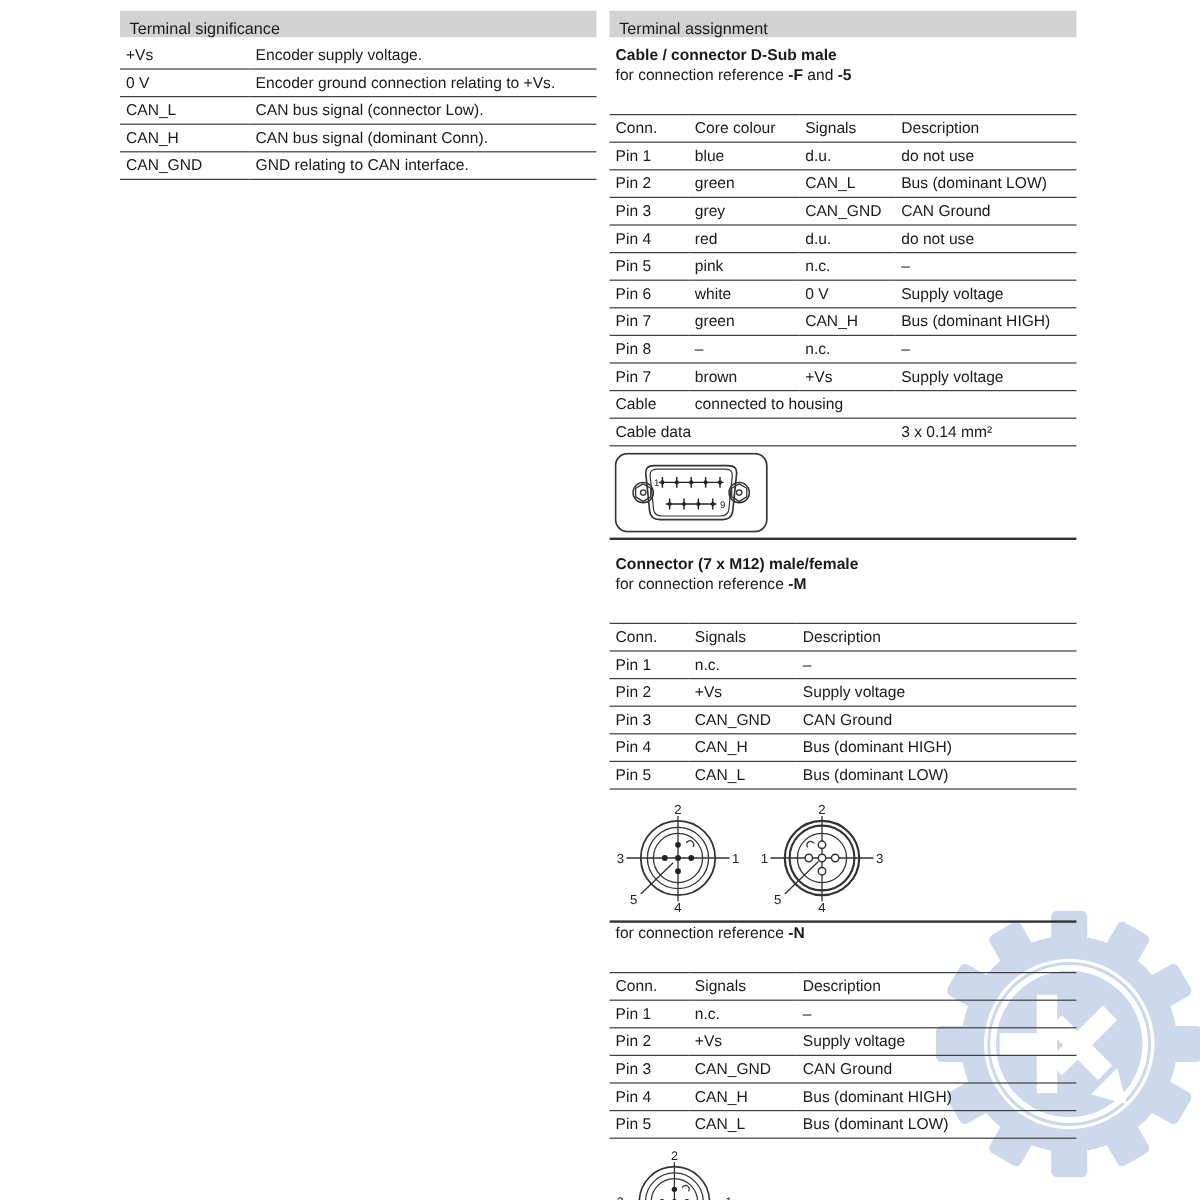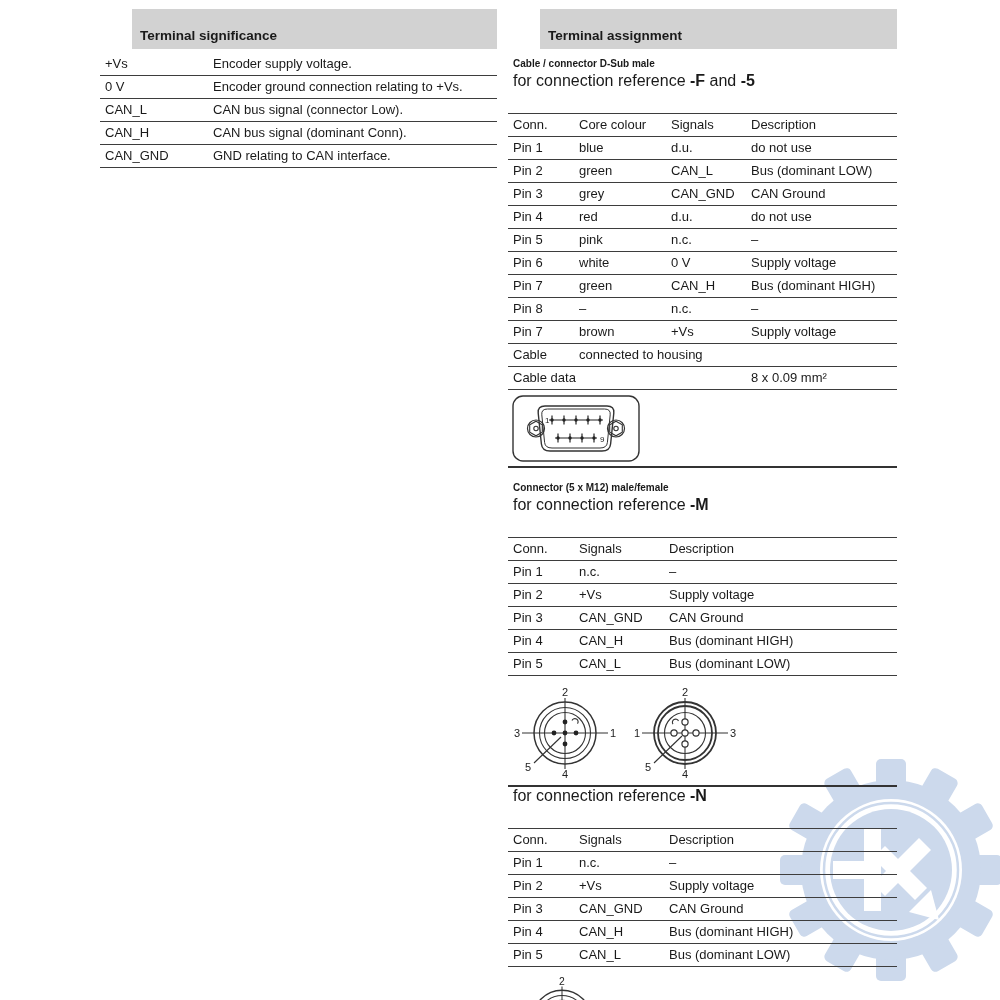--- a/index.html
+++ b/index.html
@@ -13,35 +13,35 @@
   body{
     width:1000px;height:1000px;position:relative;overflow:hidden;
     background:#ffffff;color:var(--text);
     font-family:"Liberation Sans","DejaVu Sans",sans-serif;
     font-size:13px;
   }
   .col{position:absolute;top:9px;z-index:1;}
   .col-left{left:100px;width:397px;}
   .col-right{left:508px;width:389px;}
   .bar{
-    background:var(--bar);font-weight:bold;font-size:13.5px;
-    padding:20px 8px;line-height:14px;height:22px;margin-left:32px;
+    background:var(--bar);font-weight:normal;font-size:13.5px;
+    padding:8px 8px;line-height:14px;height:22px;
   }
   table{border-collapse:collapse;width:100%;table-layout:fixed;margin-top:24px;}
   td{
     border-bottom:1px solid var(--line);
     font-size:13px;line-height:15px;height:22px;
     padding:3px 2px 4px 5px;white-space:nowrap;overflow:visible;
     vertical-align:middle;
   }
   thead td{border-top:1px solid var(--line);}
   .tbl-sig{margin-top:4px;}
   .tbl-sig td{border-top:none;}
-  .section-title{font-weight:bold;font-size:10px;line-height:16px;margin:12px 0 0 5px;}
-  .section-sub{font-size:16px;line-height:17px;margin:0 0 1px 5px;}
+  .section-title{font-weight:bold;font-size:13px;line-height:16px;margin:12px 0 0 5px;}
+  .section-sub{font-size:13px;line-height:17px;margin:0 0 1px 5px;}
   .mt-first{margin-top:7px;}
   .figure{margin:5px 0 4px 4px;}
   .figure-pair{margin:11px 0 6px 4px;display:flex;align-items:flex-start;}
   .figure-pair .fig2{margin-left:14px;}
   .hr-thick{border:0;border-top:2px solid #333;margin:4px 0 0 0;}
   svg{display:block;}
   svg text{font-family:"Liberation Sans","DejaVu Sans",sans-serif;fill:#222;}
   .watermark{position:absolute;left:778px;top:754px;z-index:0;}
 </style>
 </head>
@@ -188,21 +188,21 @@
             <td>Supply voltage</td>
           </tr>
         </tbody>
       <tbody>
         <tr>
           <td>Cable</td>
           <td colspan="3">connected to housing</td>
         </tr>
         <tr>
           <td colspan="3">Cable data</td>
-          <td>8 x 0.09 mm²</td>
+          <td>3 x 0.14 mm²</td>
         </tr>
       </tbody>
     </table>
 
     <div class="figure">
       <svg width="128" height="67" viewBox="0 0 128 67">
         <rect x="1" y="1" width="126" height="65" rx="10" fill="none" stroke="#333" stroke-width="1.4"></rect>
 
         <circle cx="24" cy="33.5" r="8.5" fill="none" stroke="#333" stroke-width="1.2"></circle>
         <polygon points="24,26.2 30.3,29.9 30.3,37.1 24,40.8 17.7,37.1 17.7,29.9" fill="none" stroke="#333" stroke-width="1.1"></polygon>
@@ -245,21 +245,21 @@
             <circle cx="82" cy="43" r="1.7"></circle>
         </g>
         <text x="33" y="28" font-size="8" fill="#a5493a">1</text>
         <text x="88" y="46.5" font-size="8" fill="#777">9</text>
       </svg>
     </div>
     <hr class="hr-thick">
   </div>
 
   <div>
-    <div class="section-title">Connector (5 x M12) male/female</div>
+    <div class="section-title">Connector (7 x M12) male/female</div>
     <div class="section-sub"><span>for connection reference</span> <b>-M</b></div>
     <table>
       <colgroup>
           <col style="width:66px">
           <col style="width:90px">
           <col>
         </colgroup>
       <thead>
         <tr>
           <td>Conn.</td>

